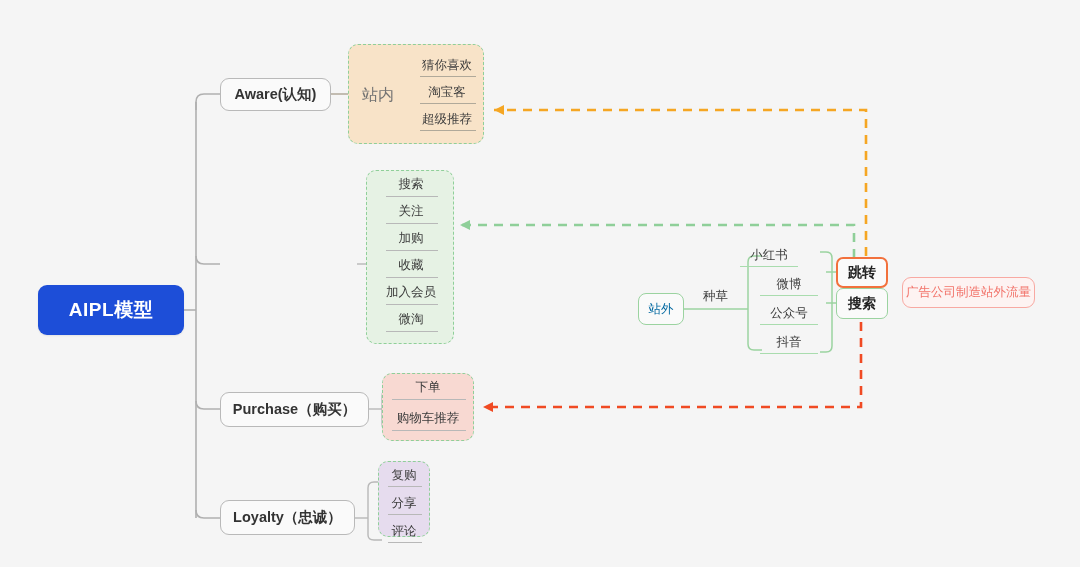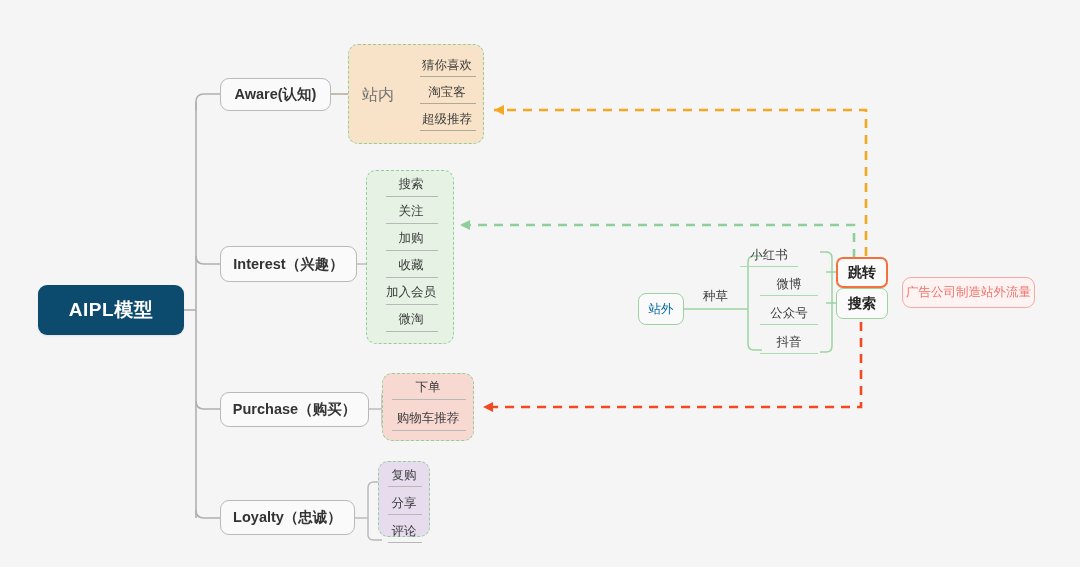--- a/index.html
+++ b/index.html
@@ -31,21 +31,21 @@
   .node {
     position: absolute;
     box-sizing: border-box;
     display: flex;
     align-items: center;
     justify-content: center;
     white-space: nowrap;
   }
   
   .root-node {
-    background: #0c4a6e;
+    background: #1d4ed8;
     color: #ffffff;
     border-radius: 9px;
     font-size: 19px;
     font-weight: 700;
     letter-spacing: 0.5px;
     box-shadow: 0 1px 2px rgba(0,0,0,0.08);
   }
   
   .stage-node {
     background: #fafafa;
@@ -236,23 +236,20 @@
   <div class="group-box grp-loyalty" style="left:378px; top:461px; width:52px;  height:76px;"></div>
 
   <div class="node root-node" style="left:38px; top:285px; width:146px; height:50px;">
     <span>AIPL模型</span>
   </div>
 
   <div class="node stage-node" style="left:220px; top:78px; width:111px; height:33px;">
     <span>Aware(认知)</span>
   </div>
 
-  <div class="node stage-node" style="left:220px; top:246px; width:137px; height:36px;">
-    <span>Interest（兴趣）</span>
-  </div>
 
   <div class="node stage-node" style="left:220px; top:392px; width:149px; height:35px;">
     <span>Purchase（购买）</span>
   </div>
 
   <div class="node stage-node" style="left:220px; top:500px; width:135px; height:35px;">
     <span>Loyalty（忠诚）</span>
   </div>
 
   <div class="mid-label" style="left:362px; top:85px;">站内</div>

